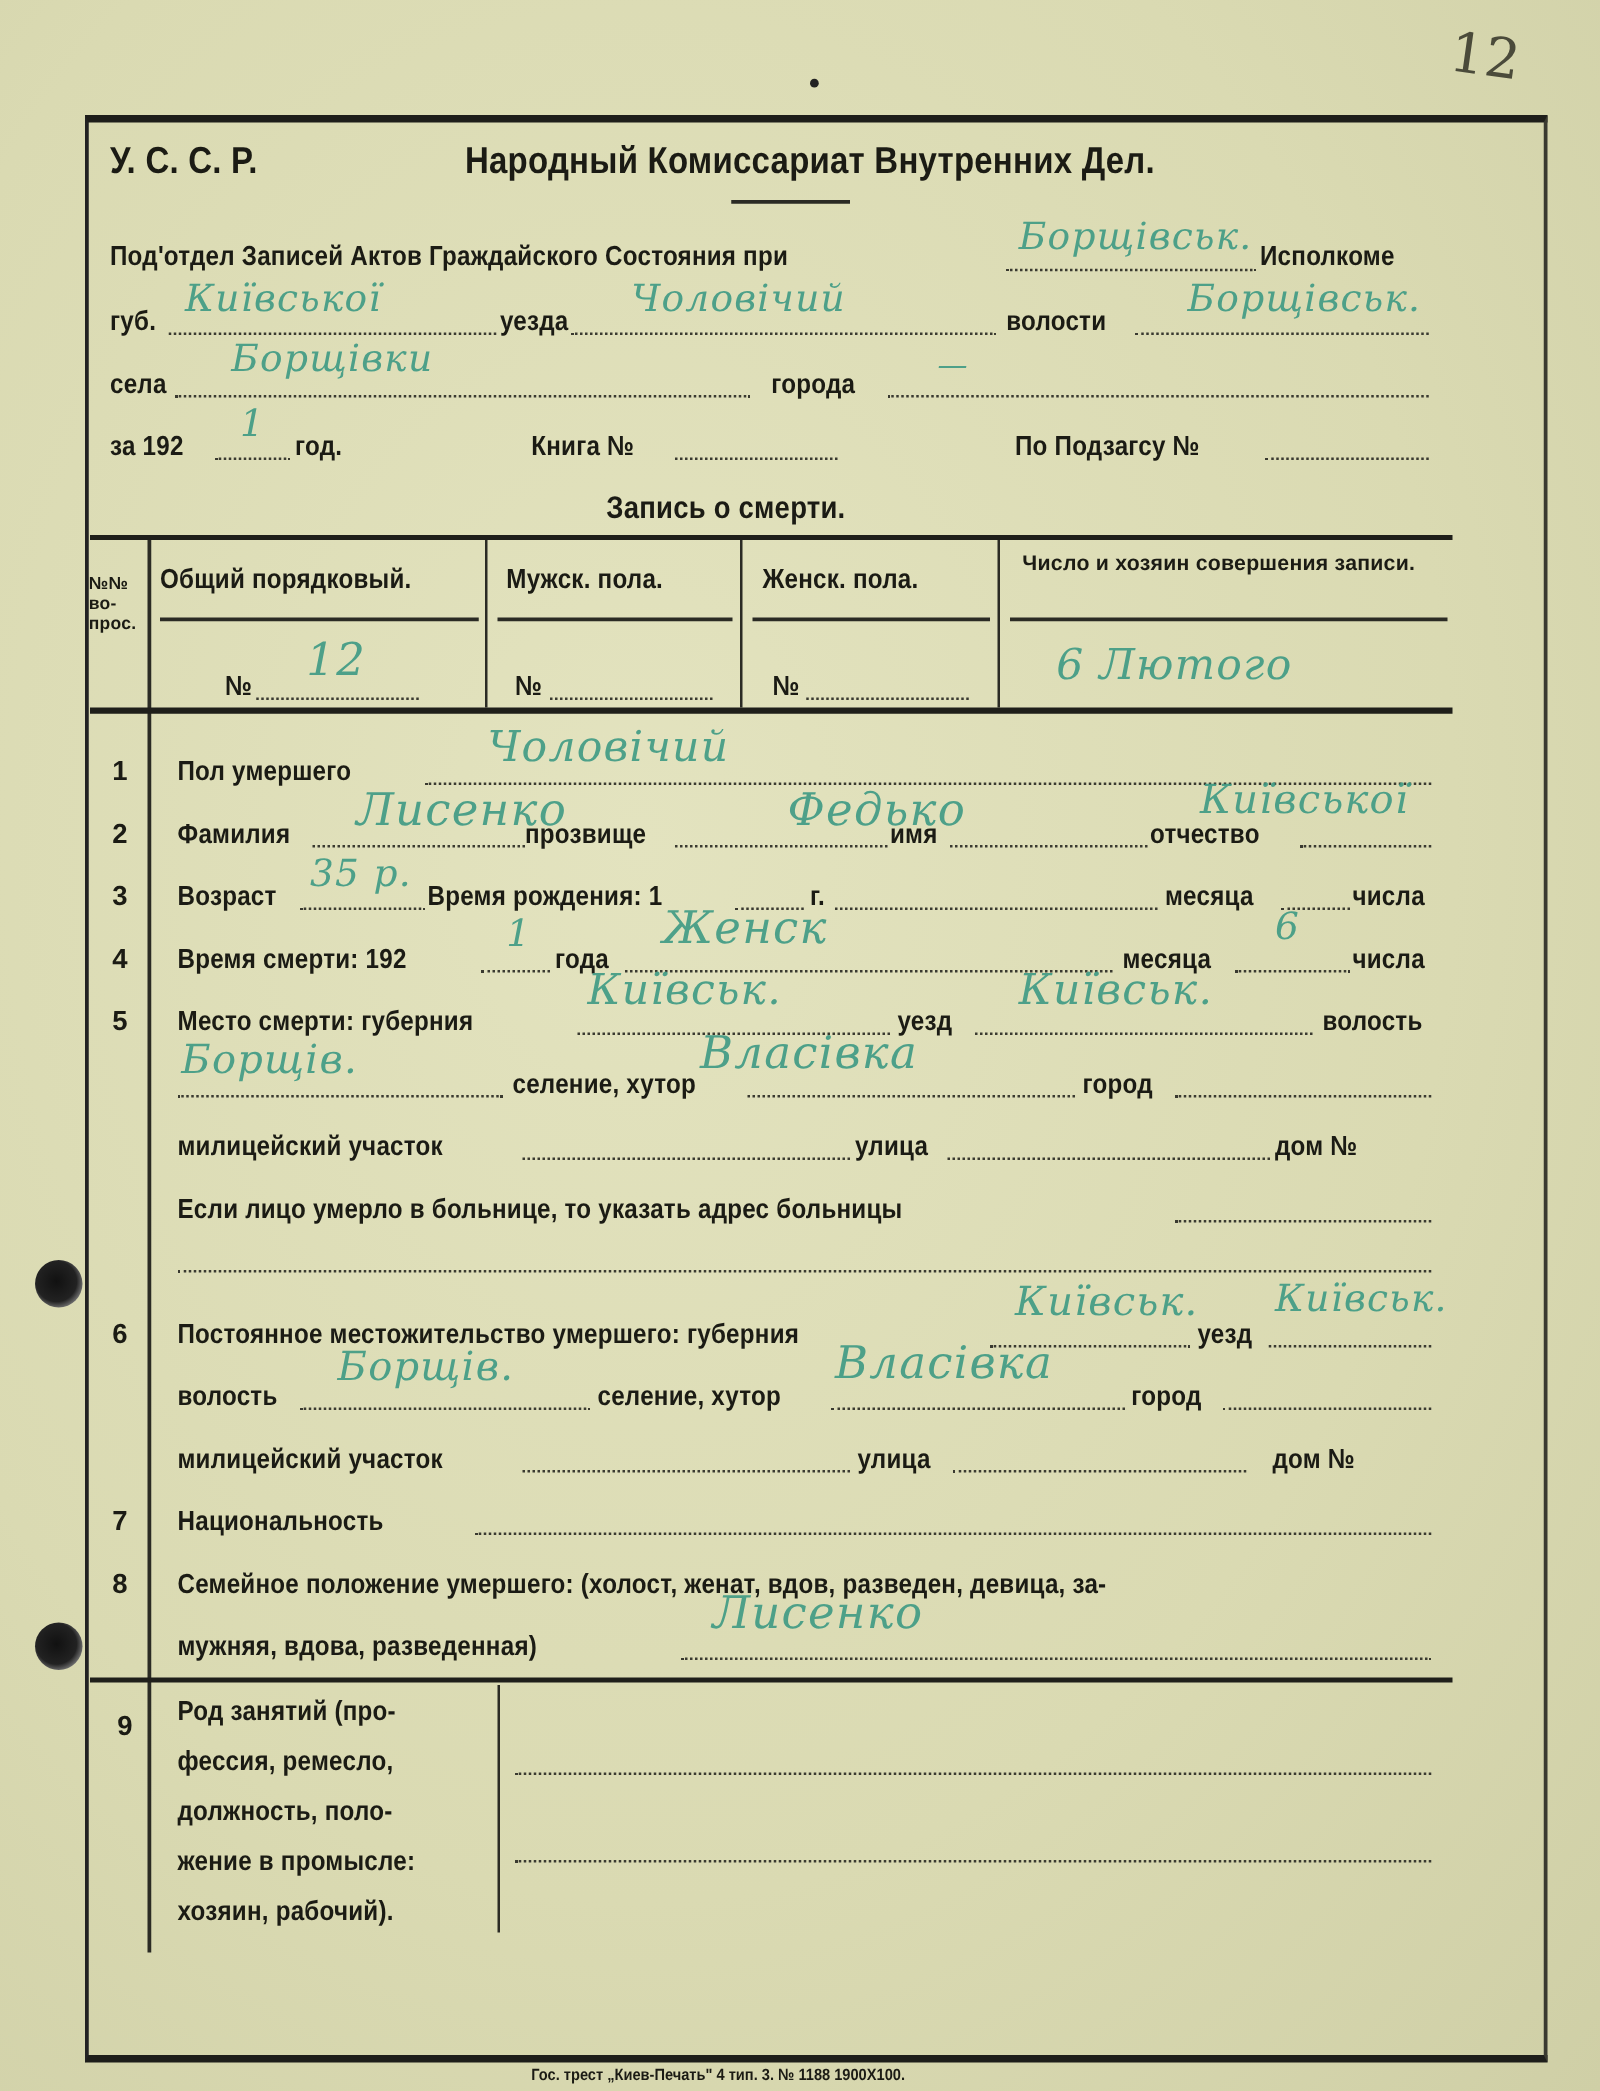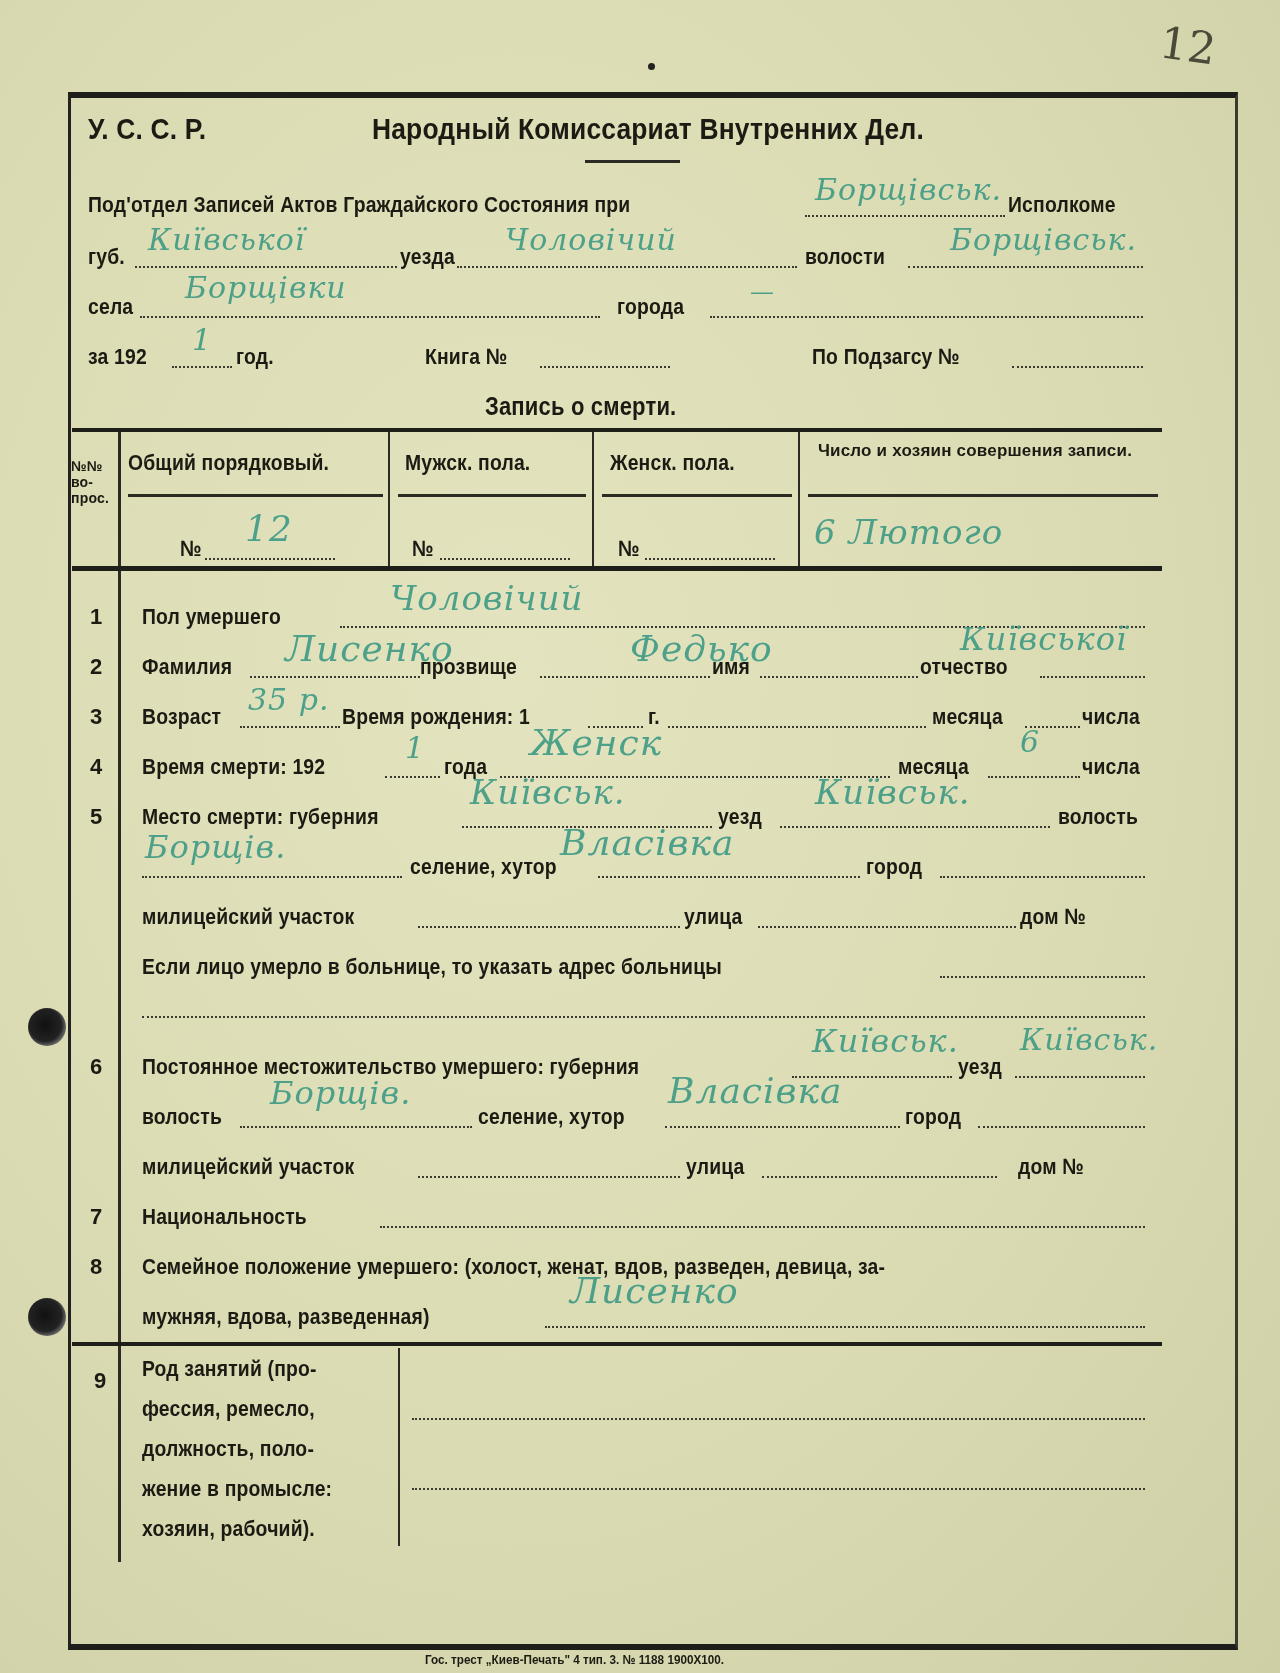--- a/index.html
+++ b/index.html
@@ -86,21 +86,21 @@
   <div class="hline2" style="left:602px;top:494px;width:190px;border-top-width:3px;"></div>
   <div class="hline2" style="left:808px;top:494px;width:350px;border-top-width:3px;"></div>
 
   <span class="t" style="left:180px;top:536px;">№</span>
   <div class="dots" style="left:205px;top:558px;width:130px;"></div>
   <span class="hand" style="left:245px;top:508px;font-size:36px;">12</span>
   <span class="t" style="left:412px;top:536px;">№</span>
   <div class="dots" style="left:440px;top:558px;width:130px;"></div>
   <span class="t" style="left:618px;top:536px;">№</span>
   <div class="dots" style="left:645px;top:558px;width:130px;"></div>
-  <span class="hand" style="left:814px;top:512px;font-size:34px;">6 Лютого</span>
+  <span class="hand" style="left:845px;top:512px;font-size:34px;">6 Лютого</span>
 
   <div class="hline" style="left:72px;top:566px;width:1090px;border-top-width:5px;"></div>
 
   <span class="num" style="left:81px;top:604px;">1</span>
   <span class="t" style="left:142px;top:604px;">Пол умершего</span>
   <div class="dots" style="left:340px;top:626px;width:805px;"></div>
   <span class="hand" style="left:390px;top:578px;font-size:34px;">Чоловічий</span>
 
   <span class="num" style="left:81px;top:654px;">2</span>
   <span class="t" style="left:142px;top:654px;">Фамилия</span>

